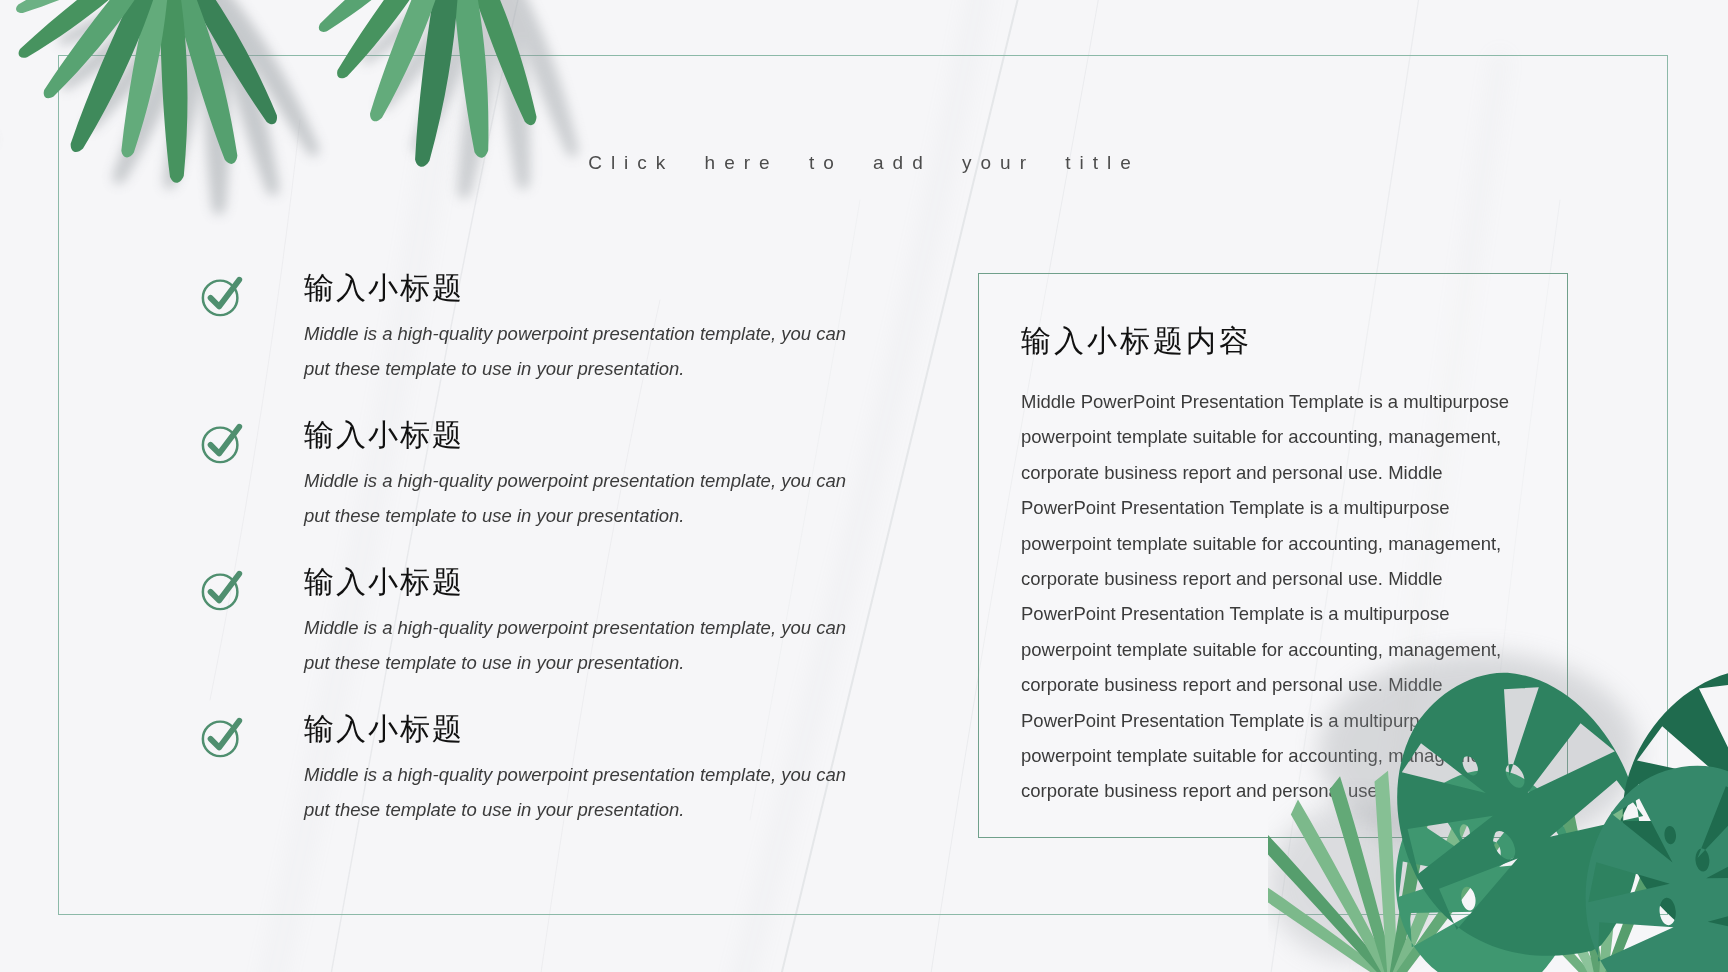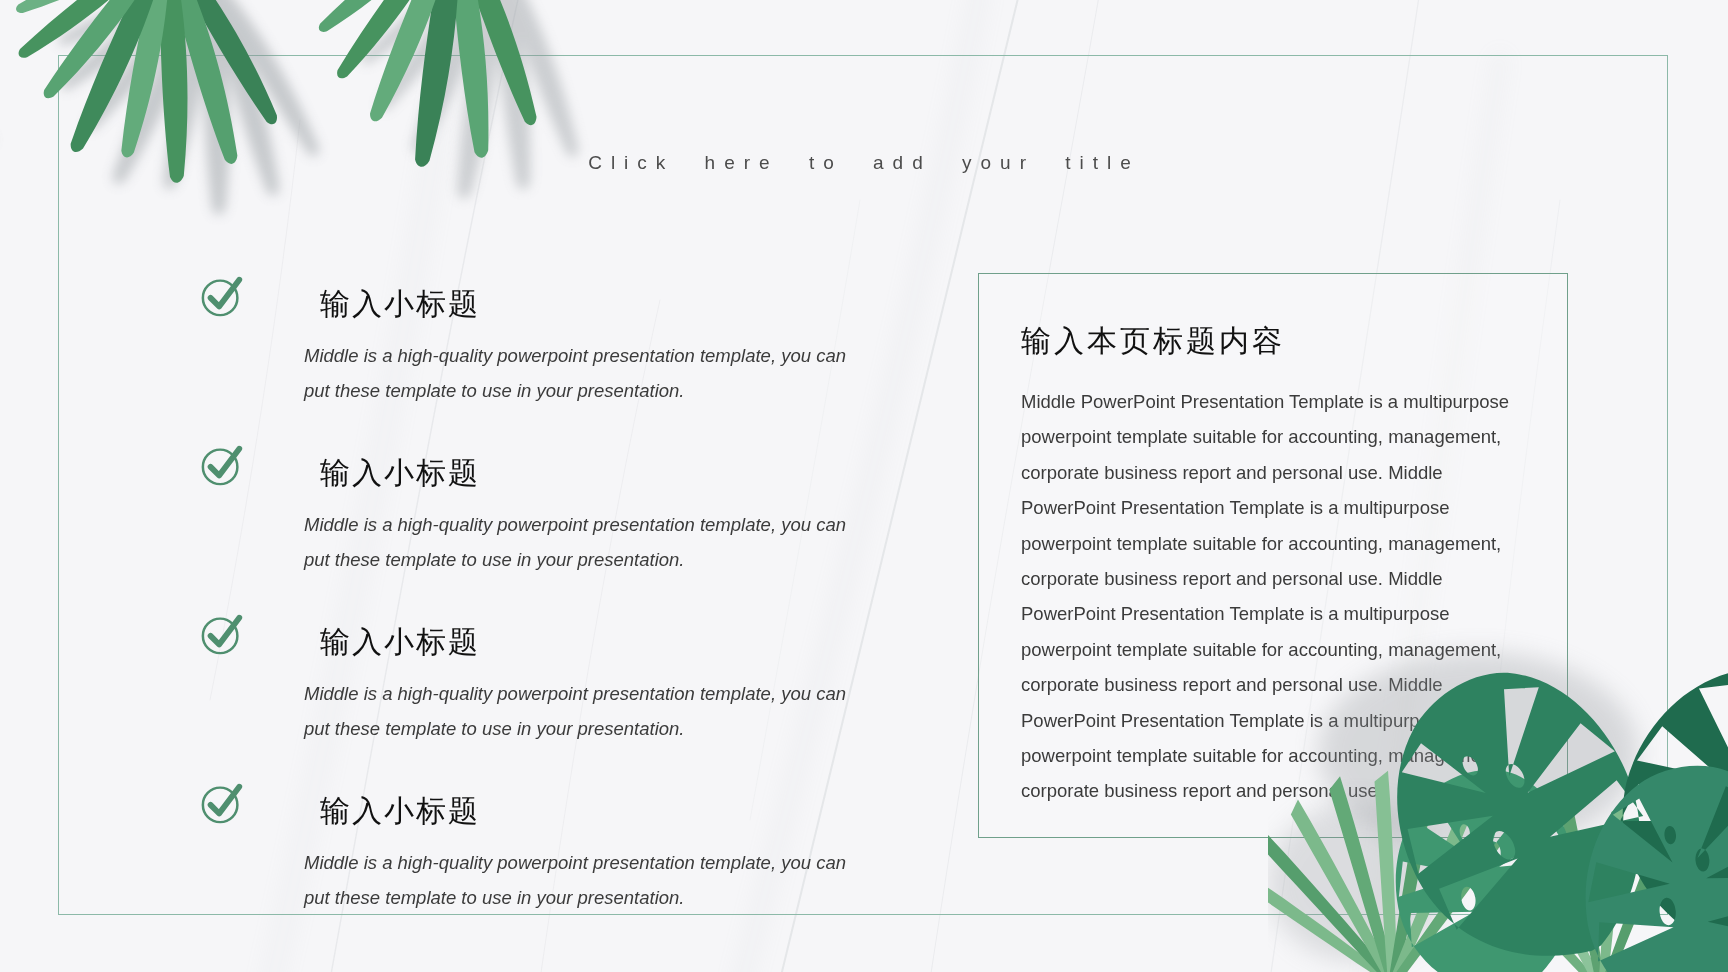--- a/index.html
+++ b/index.html
@@ -24,21 +24,21 @@
   .subtitle{
     position:absolute;left:0;right:0;top:152px;text-align:center;
     font-size:19px;font-weight:300;letter-spacing:9px;word-spacing:16px;color:#4c4c4c;
   }
   
   .checklist{position:absolute;left:200px;top:270px;width:680px;}
   .check-item{display:flex;align-items:flex-start;margin-bottom:31px;}
   .check-icon{flex:0 0 46px;width:46px;height:46px;margin-top:2px;}
   .item-text{margin-left:58px;width:560px;}
   .item-heading{
-    margin:16px;font-size:30px;font-weight:400;color:#111;line-height:36px;
+    margin:0;font-size:30px;font-weight:400;color:#111;line-height:36px;
     font-family:"Liberation Serif","DejaVu Serif",serif;letter-spacing:2px;
   }
   .item-body{
     margin:10px 0 0 0;font-size:18.5px;line-height:35px;color:#3b3b3b;font-weight:400;font-style:italic;
   }
   
   .panel{
     position:absolute;left:978px;top:273px;width:590px;height:565px;
     border:1.5px solid #70a08b;box-sizing:border-box;
     padding:48px 36px 0 42px;background:rgba(255,255,255,0.18);
@@ -127,21 +127,21 @@
       </svg>
       <div class="item-text">
         <h3 class="item-heading">输入小标题</h3>
         <p class="item-body">Middle is a high-quality powerpoint presentation template,  you can  put these template to use in your presentation.</p>
       </div>
     </div>
 
   </div>
 
   <div class="panel">
-    <h3 class="panel-heading">输入本页标题内容</h3>
+    <h3 class="panel-heading">输入小标题内容</h3>
     <p class="panel-body">Middle PowerPoint Presentation Template is a multipurpose powerpoint template suitable for accounting, management, corporate business report and personal use. Middle PowerPoint Presentation Template is a multipurpose powerpoint template suitable for accounting, management, corporate business report and personal use. Middle PowerPoint Presentation Template is a multipurpose powerpoint template suitable for accounting, management, corporate business report and personal use. Middle PowerPoint Presentation Template is a multipurpose powerpoint template suitable for accounting, management, corporate business report and personal use.</p>
   </div>
 
   <svg class="deco deco-topleft" width="700" height="400" viewBox="0 0 700 400">
     <defs>
       <path id="blade" d="M0 0 C 12 50, 20 120, 12 205 C 9 213, 3 213, 0 206 C -10 122, -8 52, -10 4 Z"></path>
       <filter id="lblur" x="-60%" y="-60%" width="220%" height="220%">
           <feGaussianBlur stdDeviation="6"></feGaussianBlur>
         </filter>
     </defs>

